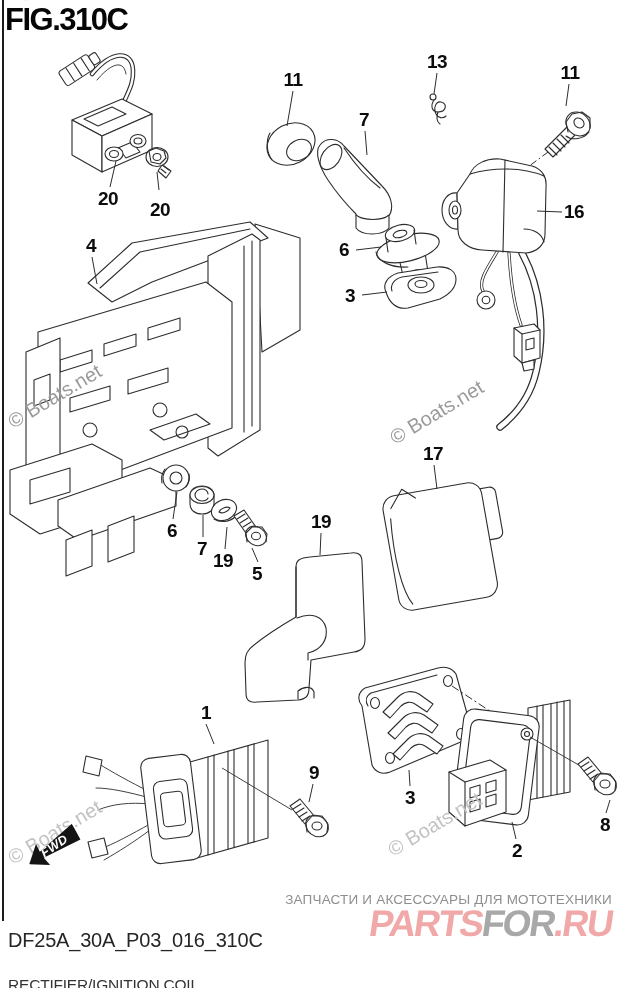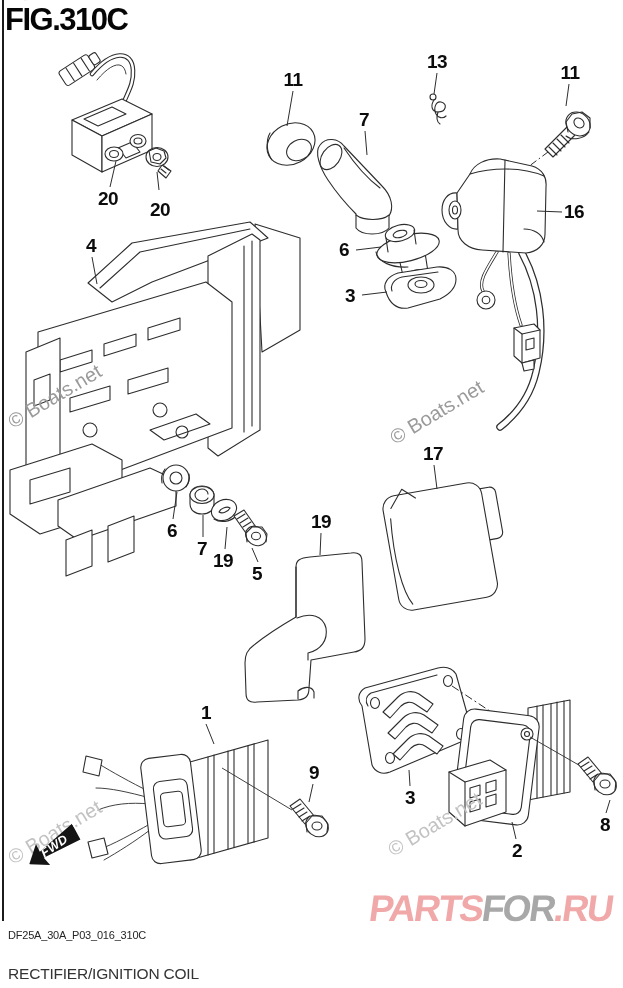--- a/index.html
+++ b/index.html
@@ -29,21 +29,21 @@
   .w2O{fill:none;stroke:#2d2d2d;stroke-width:3.2;stroke-linecap:round;}
   .w2I{fill:none;stroke:#ffffff;stroke-width:1.6;stroke-linecap:round;}
   
   .fwd{position:absolute;left:24px;top:834px;width:58px;height:27px;background:#141414;
        transform:rotate(-34deg);z-index:6;
        clip-path:polygon(0 52%,29% 4%,27% 36%,100% 16%,97% 82%,27% 62%,29% 98%);}
   .fwd span{display:block;padding-left:16px;color:#fff;font-weight:bold;font-style:italic;
             font-size:12.5px;line-height:27px;letter-spacing:0.5px;}
   
   .code-block{position:absolute;left:8px;top:929px;z-index:6;}
-  .code-line1{font-size:11px;color:#262626;letter-spacing:-0.2px;}
+  .code-line1{font-size:20px;color:#262626;letter-spacing:-0.2px;}
   .code-line2{font-size:15.5px;color:#333;letter-spacing:-0.2px;margin-top:24px;}
   .footer-right{position:absolute;right:11px;top:892px;width:330px;text-align:right;z-index:6;}
   .tagline{font-size:13.5px;color:#8e8e8e;letter-spacing:0.2px;}
   .brand{margin-top:0px;font-size:37px;font-weight:bold;letter-spacing:-2px;line-height:0.9;
          transform:skewX(-8deg);transform-origin:right;}
   .brand .p1{color:#f0a8a8;}
   .brand .p2{color:#a8a8a8;}
   .brand .p3{color:#f0a8a8;}
 </style>
 </head>
@@ -373,17 +373,18 @@
   <div class="fwd">
     <span>FWD</span>
   </div>
 
   <div class="code-block">
     <div class="code-line1">DF25A_30A_P03_016_310C</div>
     <div class="code-line2">RECTIFIER/IGNITION COIL</div>
   </div>
 
   <div class="footer-right">
+    <div class="tagline">ЗАПЧАСТИ И АКСЕССУАРЫ ДЛЯ МОТОТЕХНИКИ</div>
     <div class="brand">
       <span class="p1">PARTS</span><span class="p2">FOR</span><span class="p3">.RU</span>
     </div>
   </div>
 </div>
 
 </body></html>

